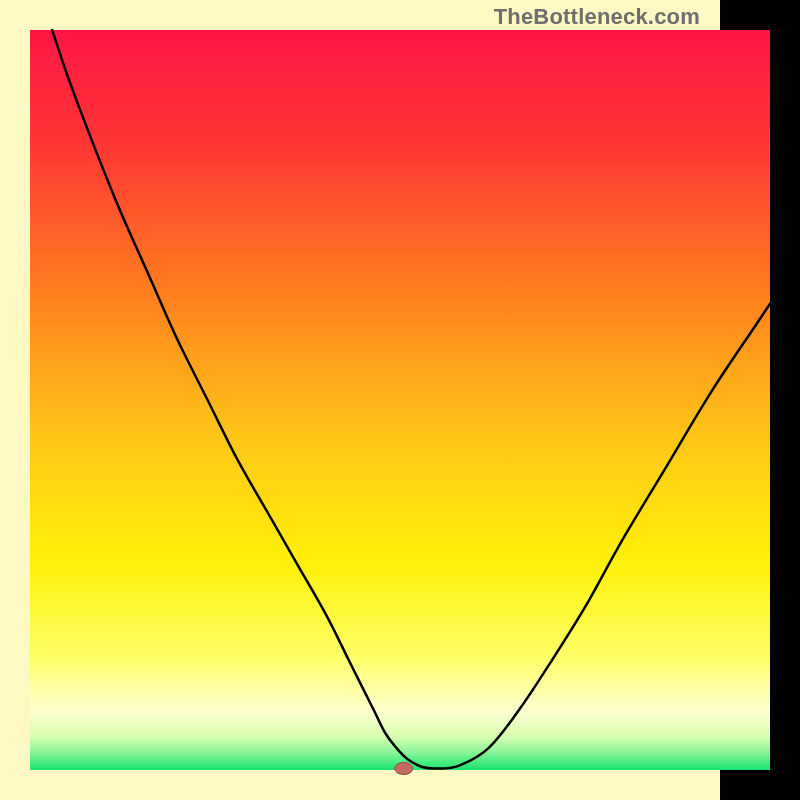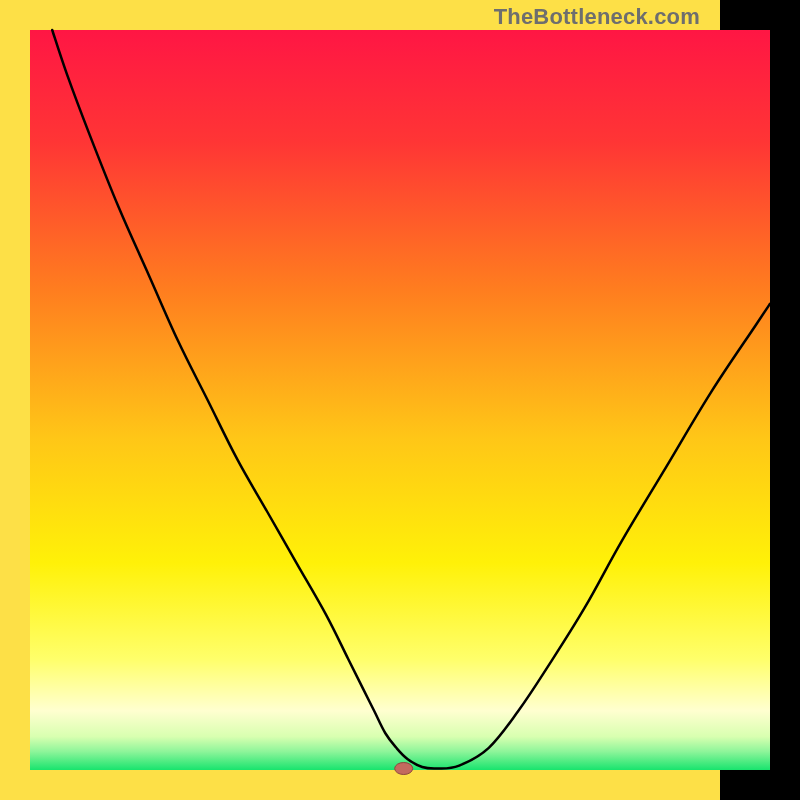--- a/index.html
+++ b/index.html
@@ -8,21 +8,21 @@
     width: 800px;
     height: 800px;
     background: #000;
     font-family: Arial, Helvetica, sans-serif;
     overflow: hidden;
   }
   .frame {
     position: relative;
     width: 720px;
     height: 800px;
-    background: #fde047;
+    background: #fef9c3;
   }
   .watermark {
     position: absolute;
     top: 4px;
     right: 20px;
     color: #6e6e6e;
     font-size: 22px;
     font-weight: 600;
     letter-spacing: 0.2px;
     user-select: none;

